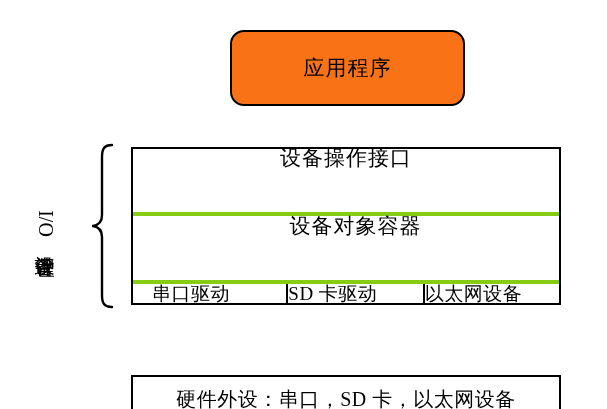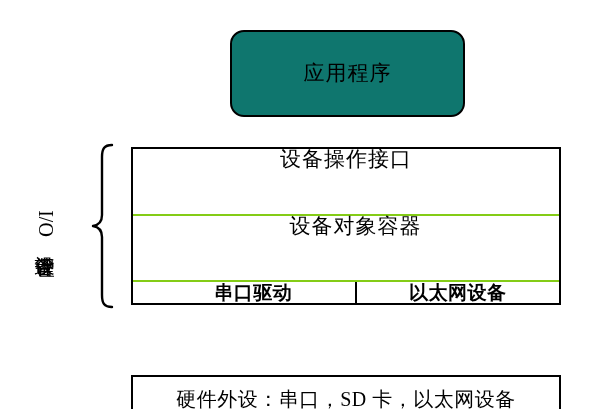--- a/index.html
+++ b/index.html
@@ -20,25 +20,25 @@
     position: absolute;
     inset: 0;
   }
 
   
   #app-box {
     position: absolute;
     left: 230px;
     top: 30px;
     width: 235px;
-    height: 87px;
+    height: 76px;
     border: 2px solid #000000;
     border-radius: 14px;
     box-sizing: border-box;
-    background: #0f766e;
+    background: #f97316;
     display: flex;
     align-items: center;
     justify-content: center;
   }
   #app-box .box-label {
     font-size: 21px;
     letter-spacing: 1px;
     line-height: 1;
   }
 
@@ -58,42 +58,40 @@
   }
   .stack-row {
     flex: 1 1 0;
     display: flex;
     align-items: center;
     justify-content: center;
     box-sizing: border-box;
     min-height: 0;
   }
   .stack-row.divided-top {
-    border-top: 2px solid #84cc16;
+    border-top: 4px solid #84cc16;
     padding-left: 19px;
   }
   .stack-row .row-label {
     font-size: 21px;
     letter-spacing: 1px;
     line-height: 1;
   }
 
   #driver-row {
     display: flex;
     flex-direction: row;
     align-items: stretch;
   }
   .driver-cell {
     flex: 1 1 0;
     display: flex;
     align-items: center;
-    justify-content: center;
     box-sizing: border-box;
     min-width: 0;
-    font-weight: bold;
   }
   .driver-cell + .driver-cell {
     border-left: 2px solid #000000;
   }
   .driver-cell .cell-label {
     font-size: 19px;
     letter-spacing: 0.5px;
     line-height: 1;
     white-space: nowrap;
   }
@@ -198,20 +196,23 @@
 
     <div class="stack-row divided-top">
       <span class="row-label">设备对象容器</span>
     </div>
 
     <div class="stack-row divided-top" id="driver-row">
       <div class="driver-cell">
         <span class="cell-label">串口驱动</span>
       </div>
       <div class="driver-cell">
+        <span class="cell-label">SD 卡驱动</span>
+      </div>
+      <div class="driver-cell">
         <span class="cell-label">以太网设备</span>
       </div>
     </div>
 
   </div>
 
   <div id="hardware-box">
     <span class="box-label">硬件外设：串口，SD 卡，以太网设备</span>
   </div>
 

